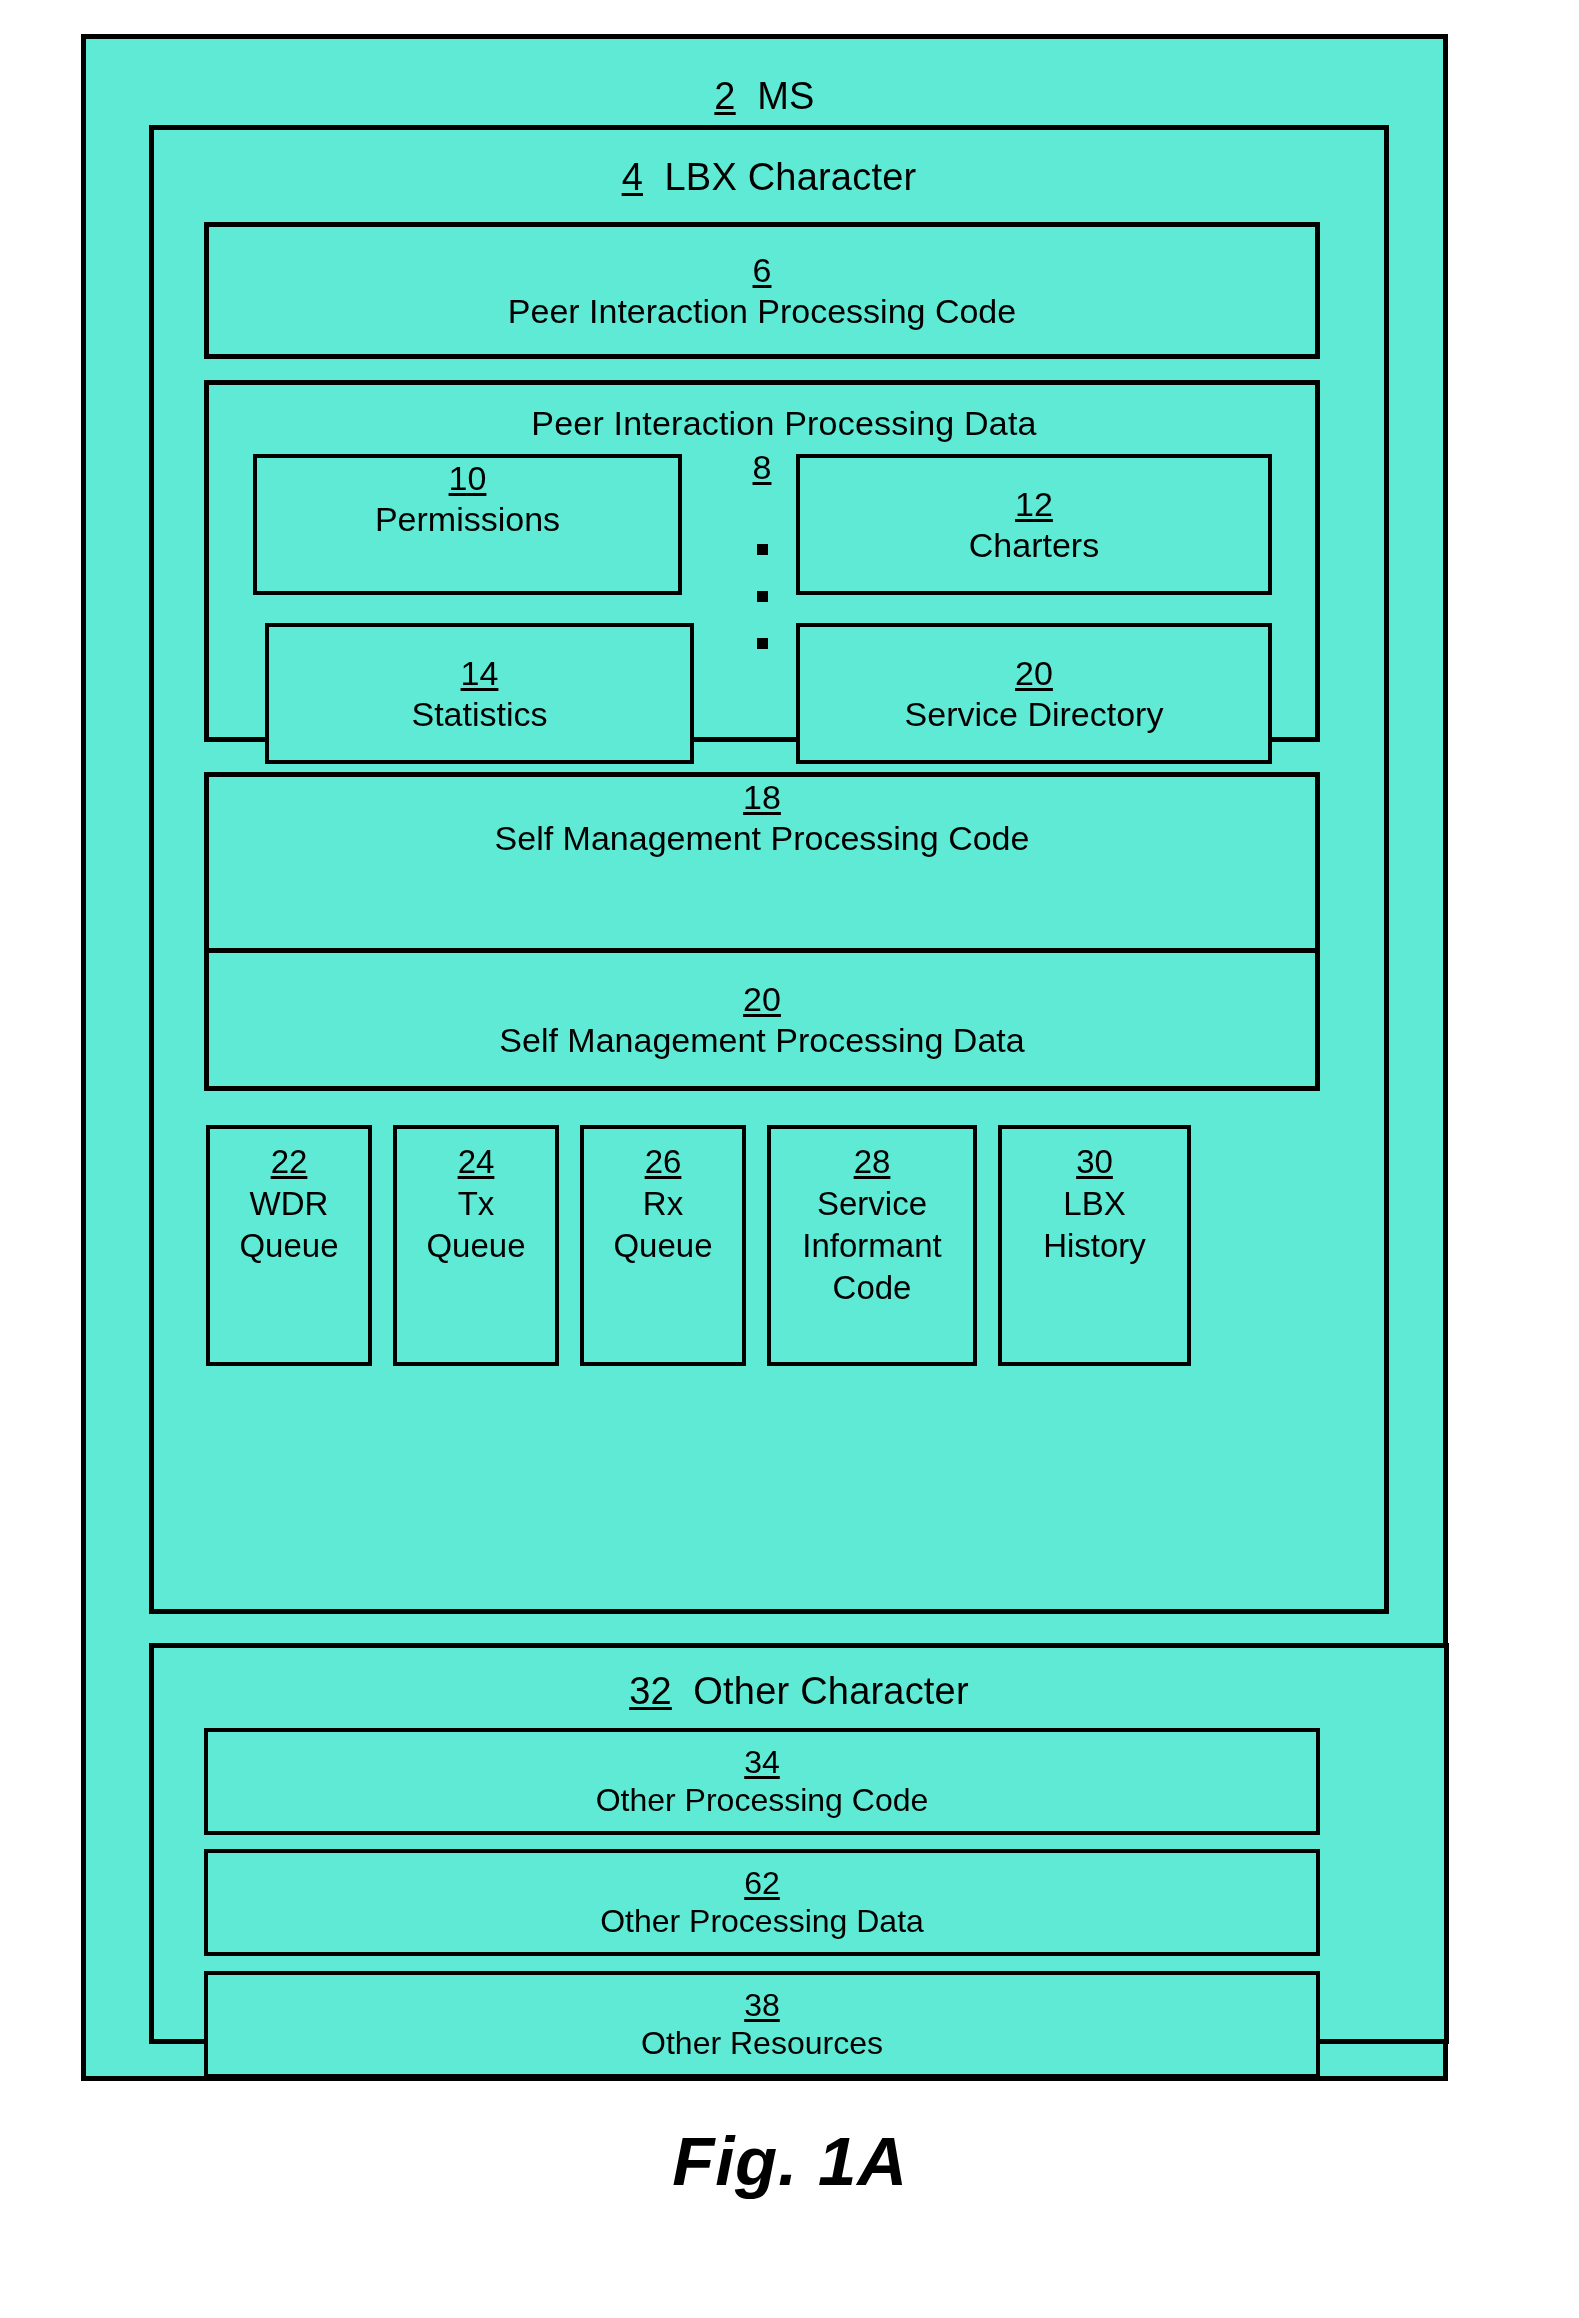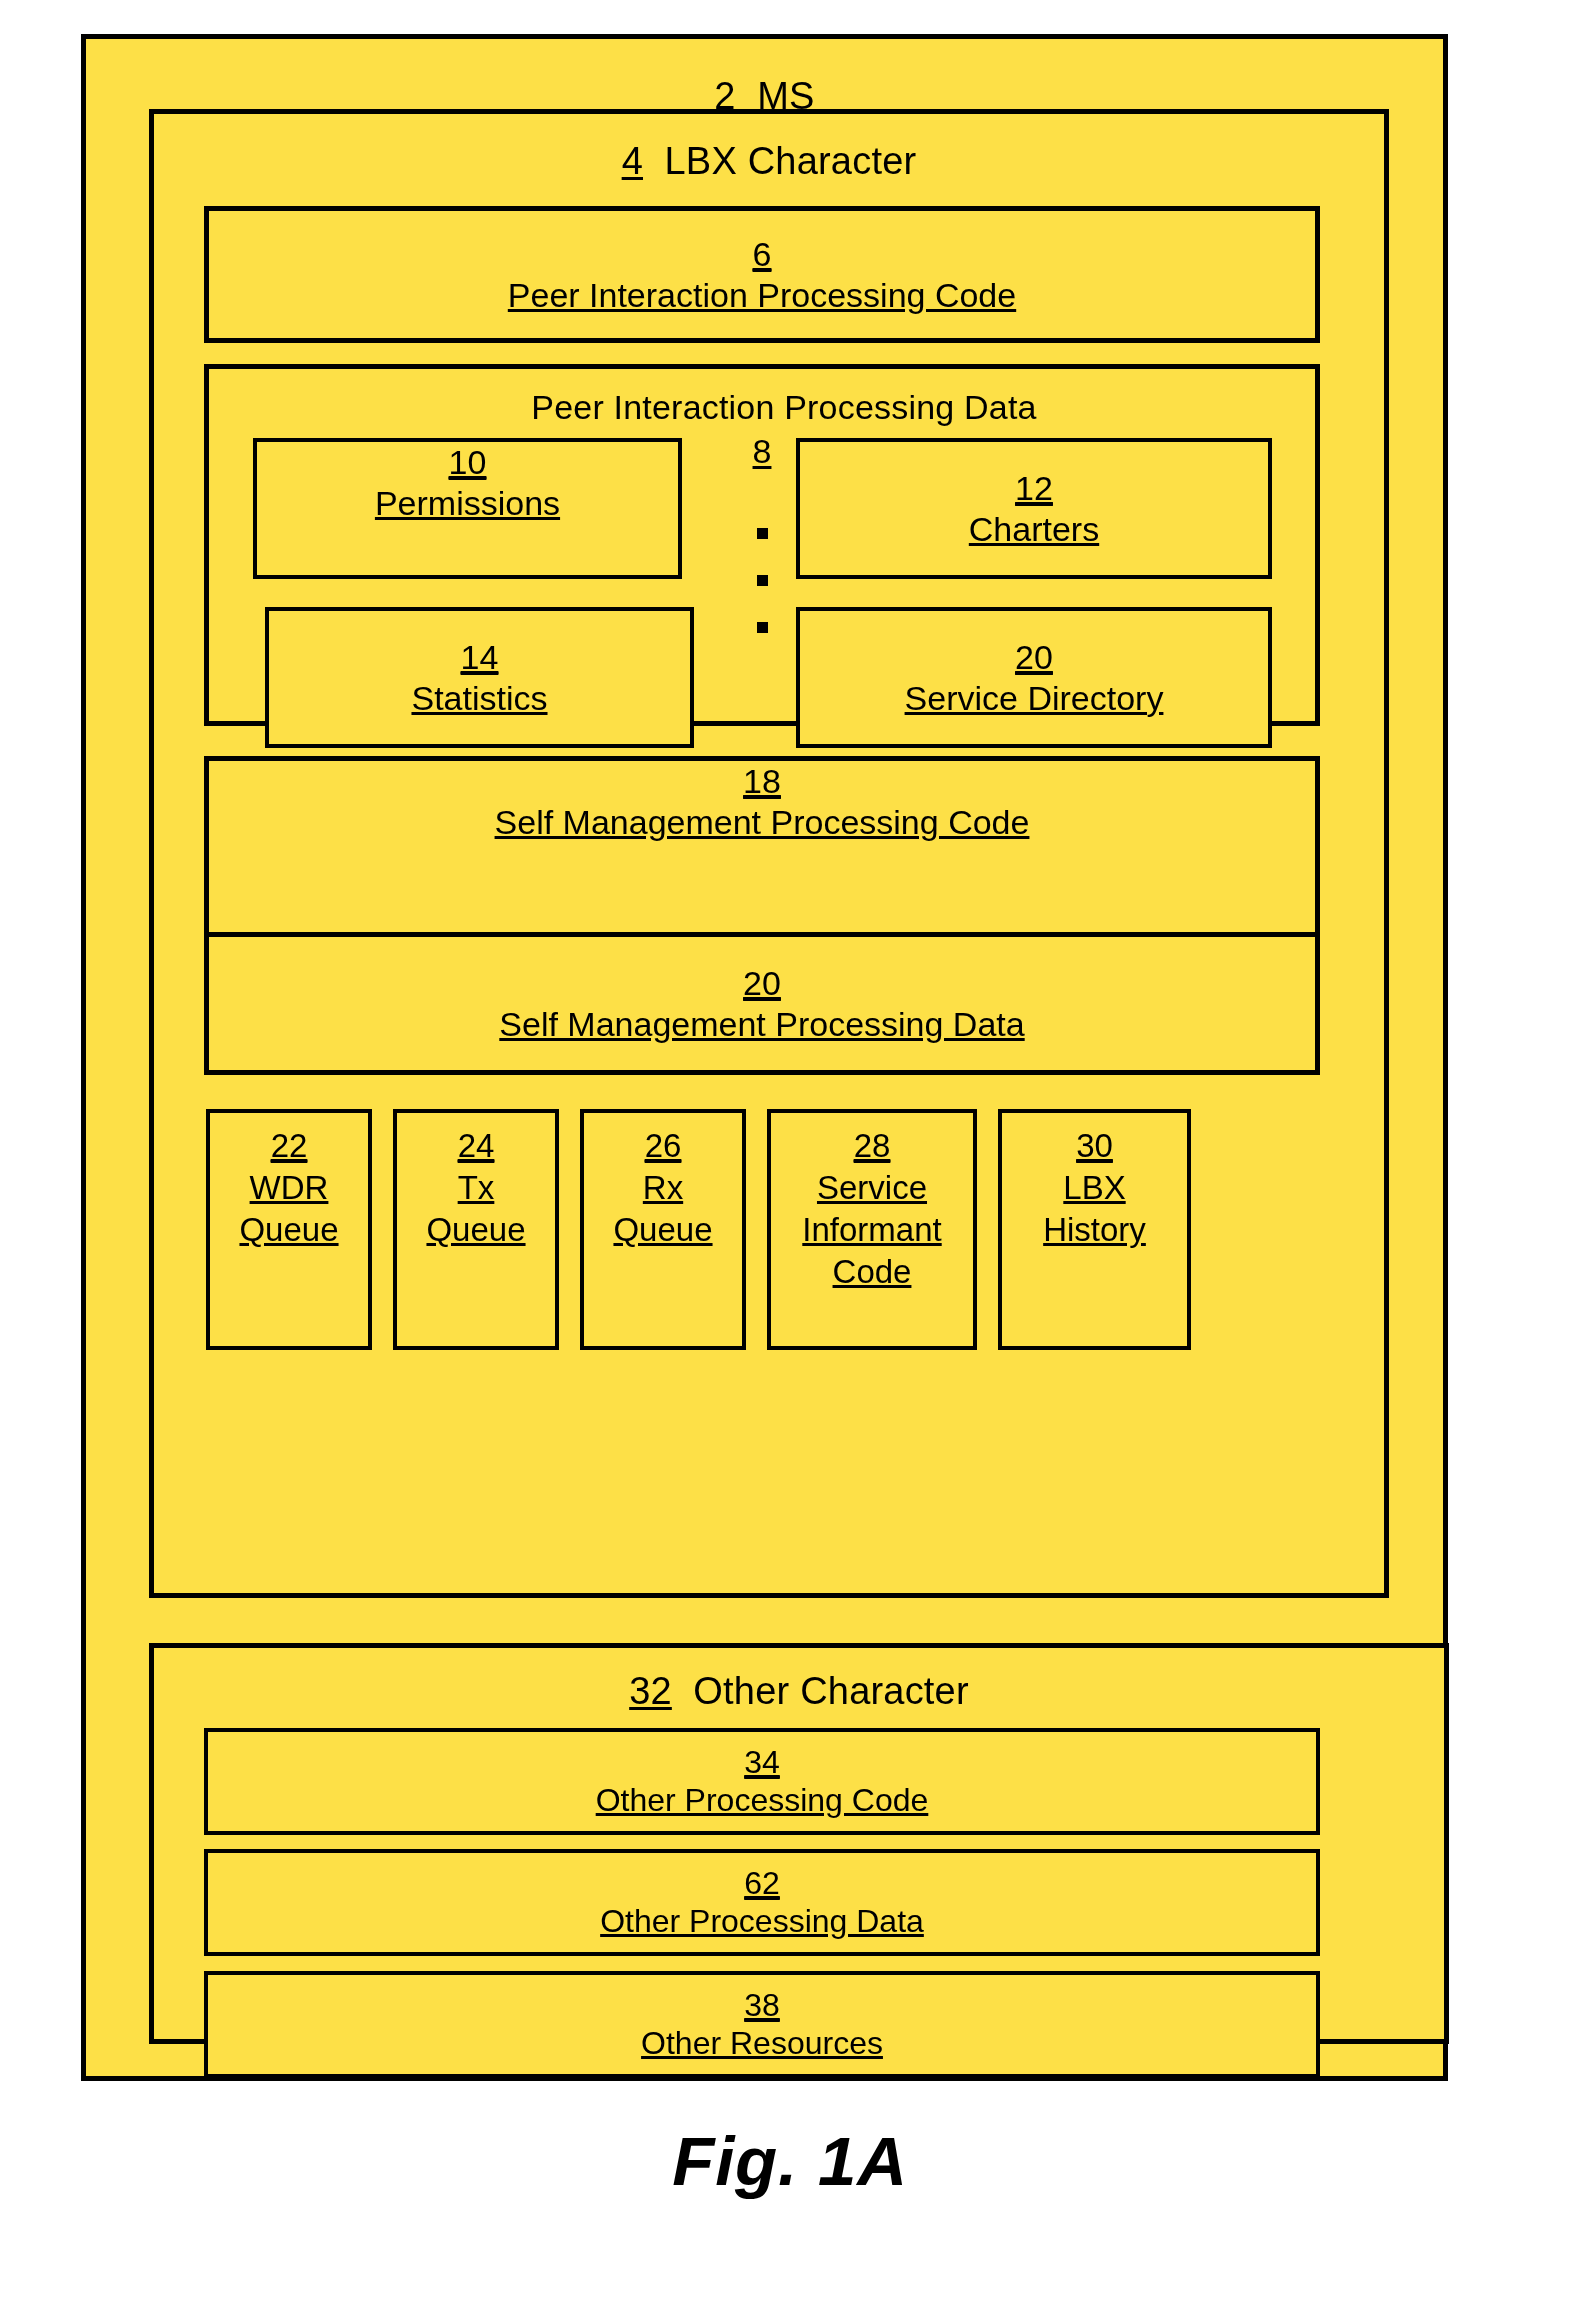--- a/index.html
+++ b/index.html
@@ -20,25 +20,24 @@
     width: 1580px;
     height: 2319px;
     overflow: hidden;
   }
 
   
   .box {
     position: absolute;
     box-sizing: border-box;
     border: 5px solid #000;
-    background: #fde047;
+    background: #5eead4;
     display: flex;
     flex-direction: column;
     align-items: center;
-    text-decoration: underline;
   }
   .box-thin { border-width: 4.2px; }
 
   
   .ref {
     text-decoration: underline;
     text-underline-offset: 3.4px;
     text-decoration-thickness: 3.4px;
     font-weight: 400;
   }
@@ -66,21 +65,21 @@
     left: 81px; top: 34px;
     width: 1367px; height: 2047px;
     border-width: 5.9px;
   }
   #ms-title {
     top: 35px;
     font-size: 38px;
   }
 
   #lbx-frame {
-    left: 63px; top: 70px;
+    left: 63px; top: 86px;
     width: 1240px; height: 1489px;
     border-width: 5.9px;
   }
   #lbx-title {
     top: 25px;
     font-size: 38px;
   }
 
   
   #box6  { left: 50px;  top: 92px;  width: 1116px; height: 137px; justify-content: center; }

